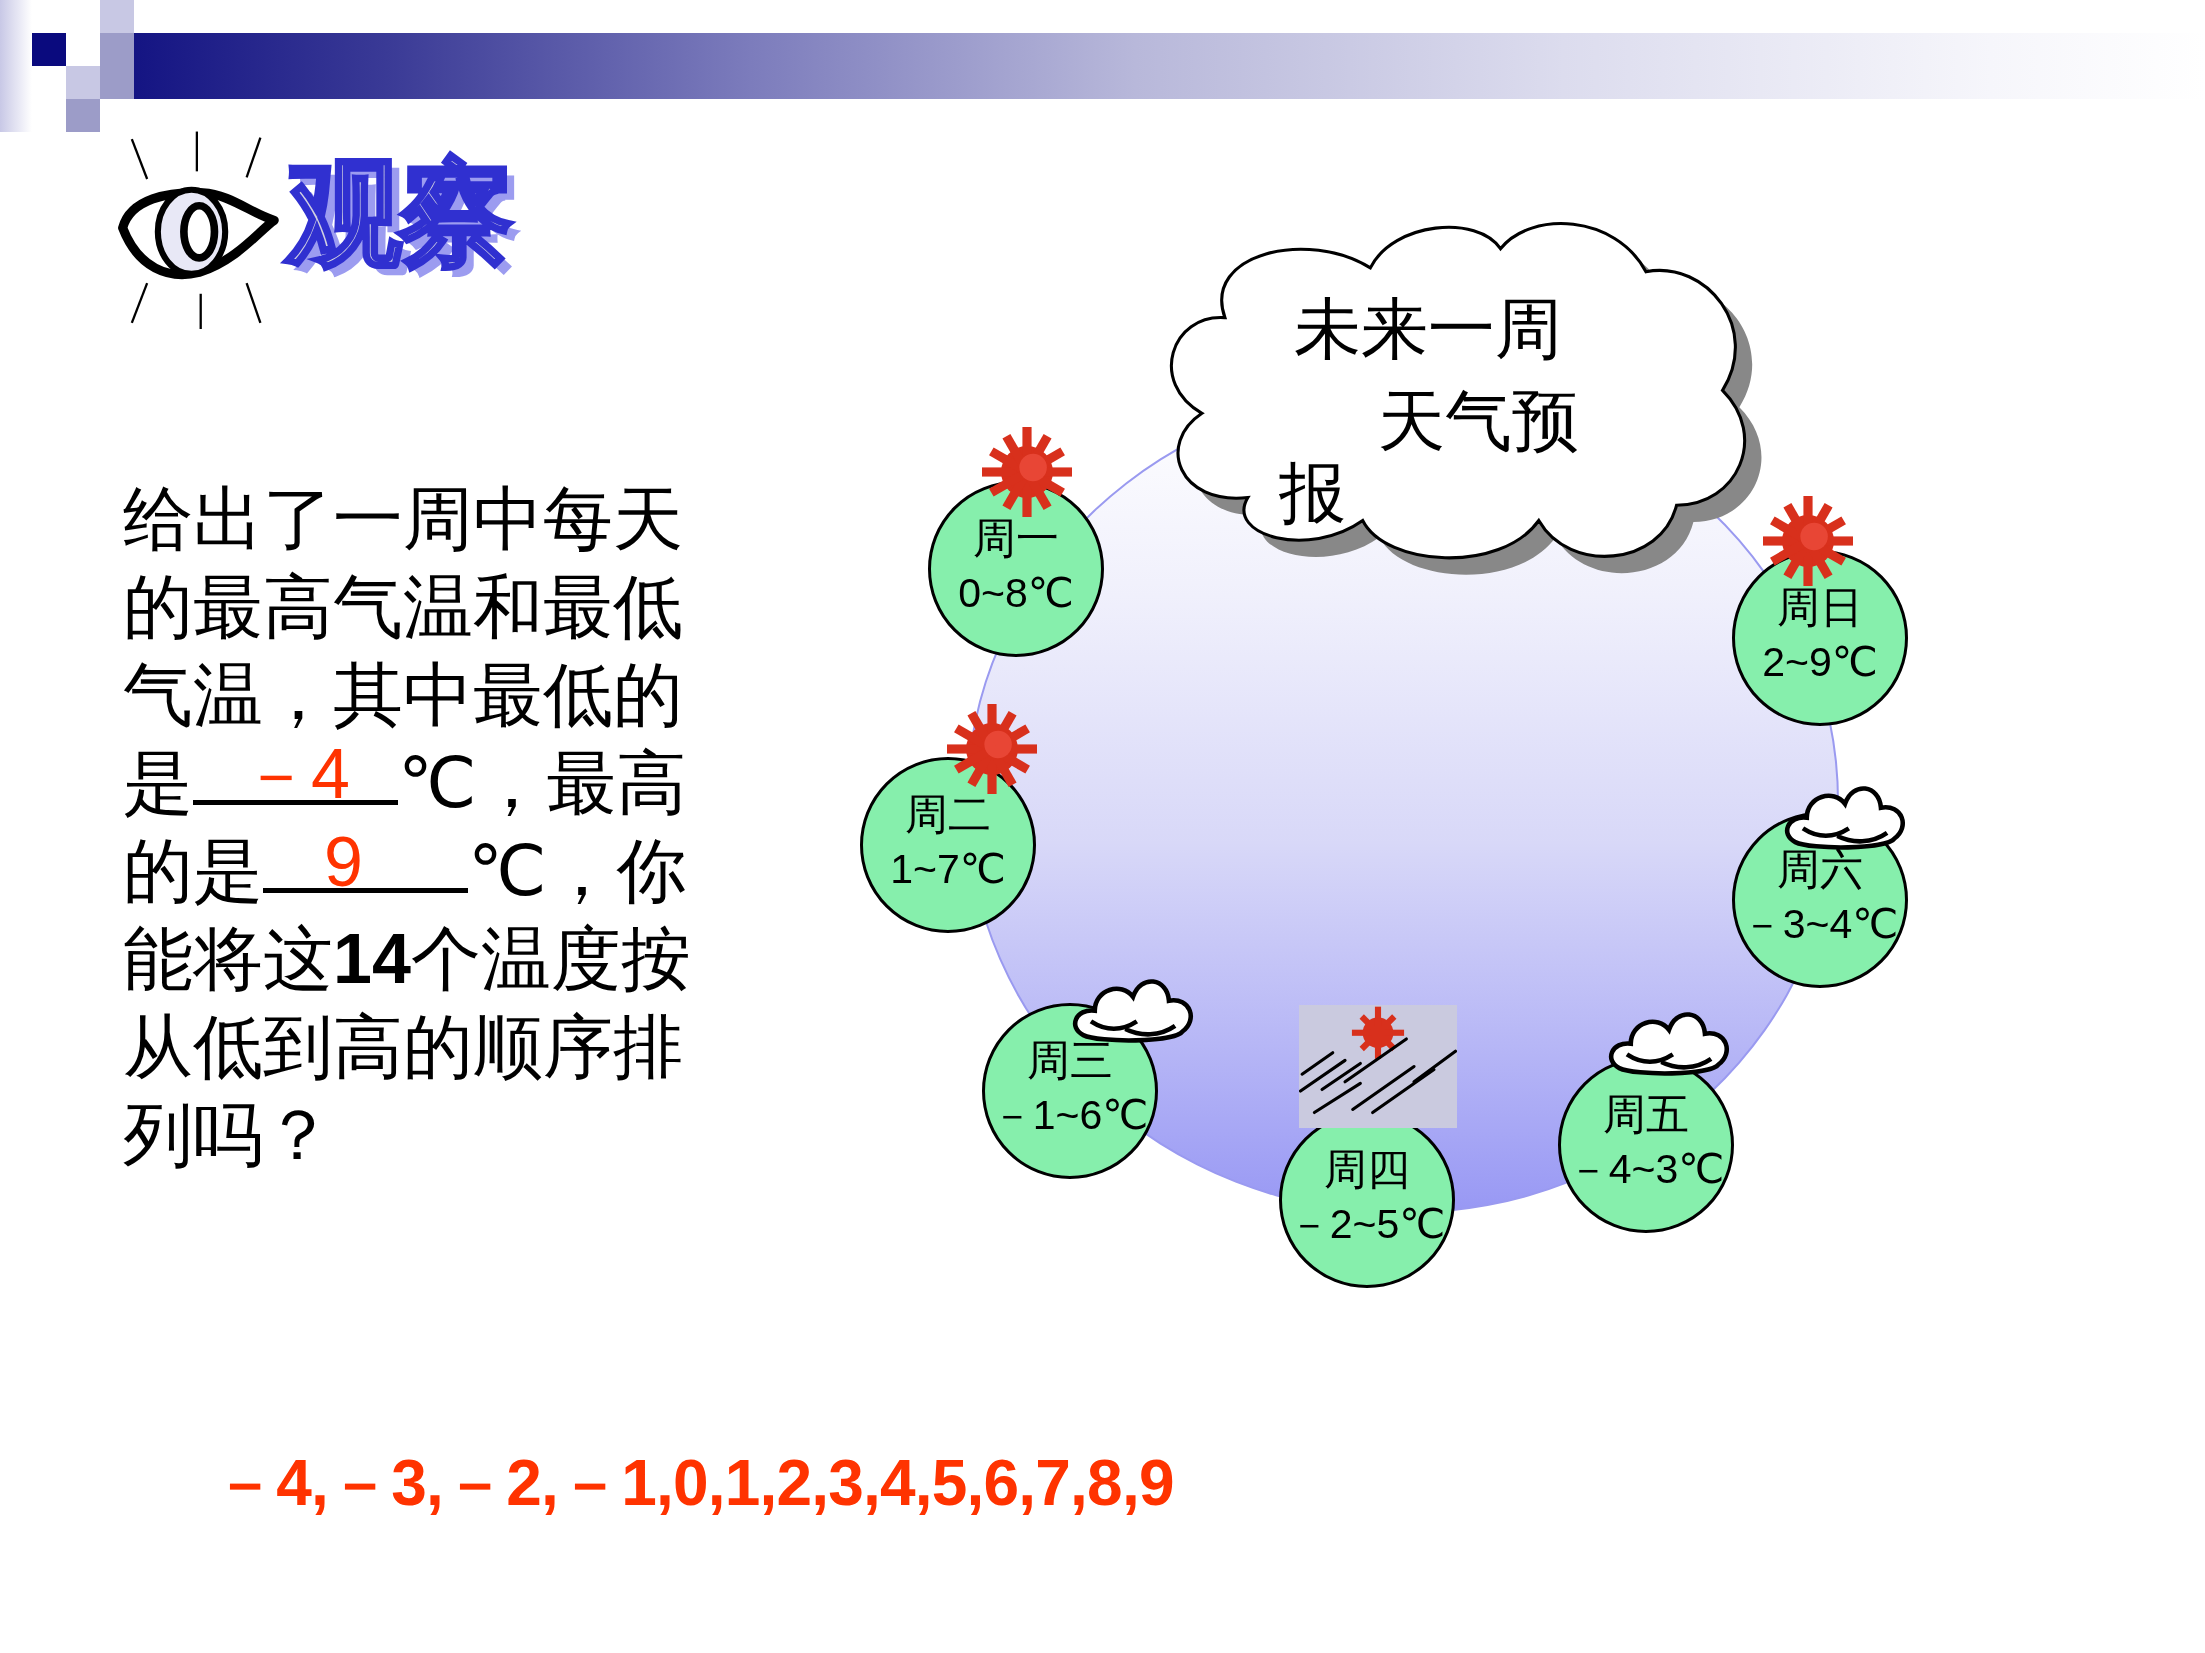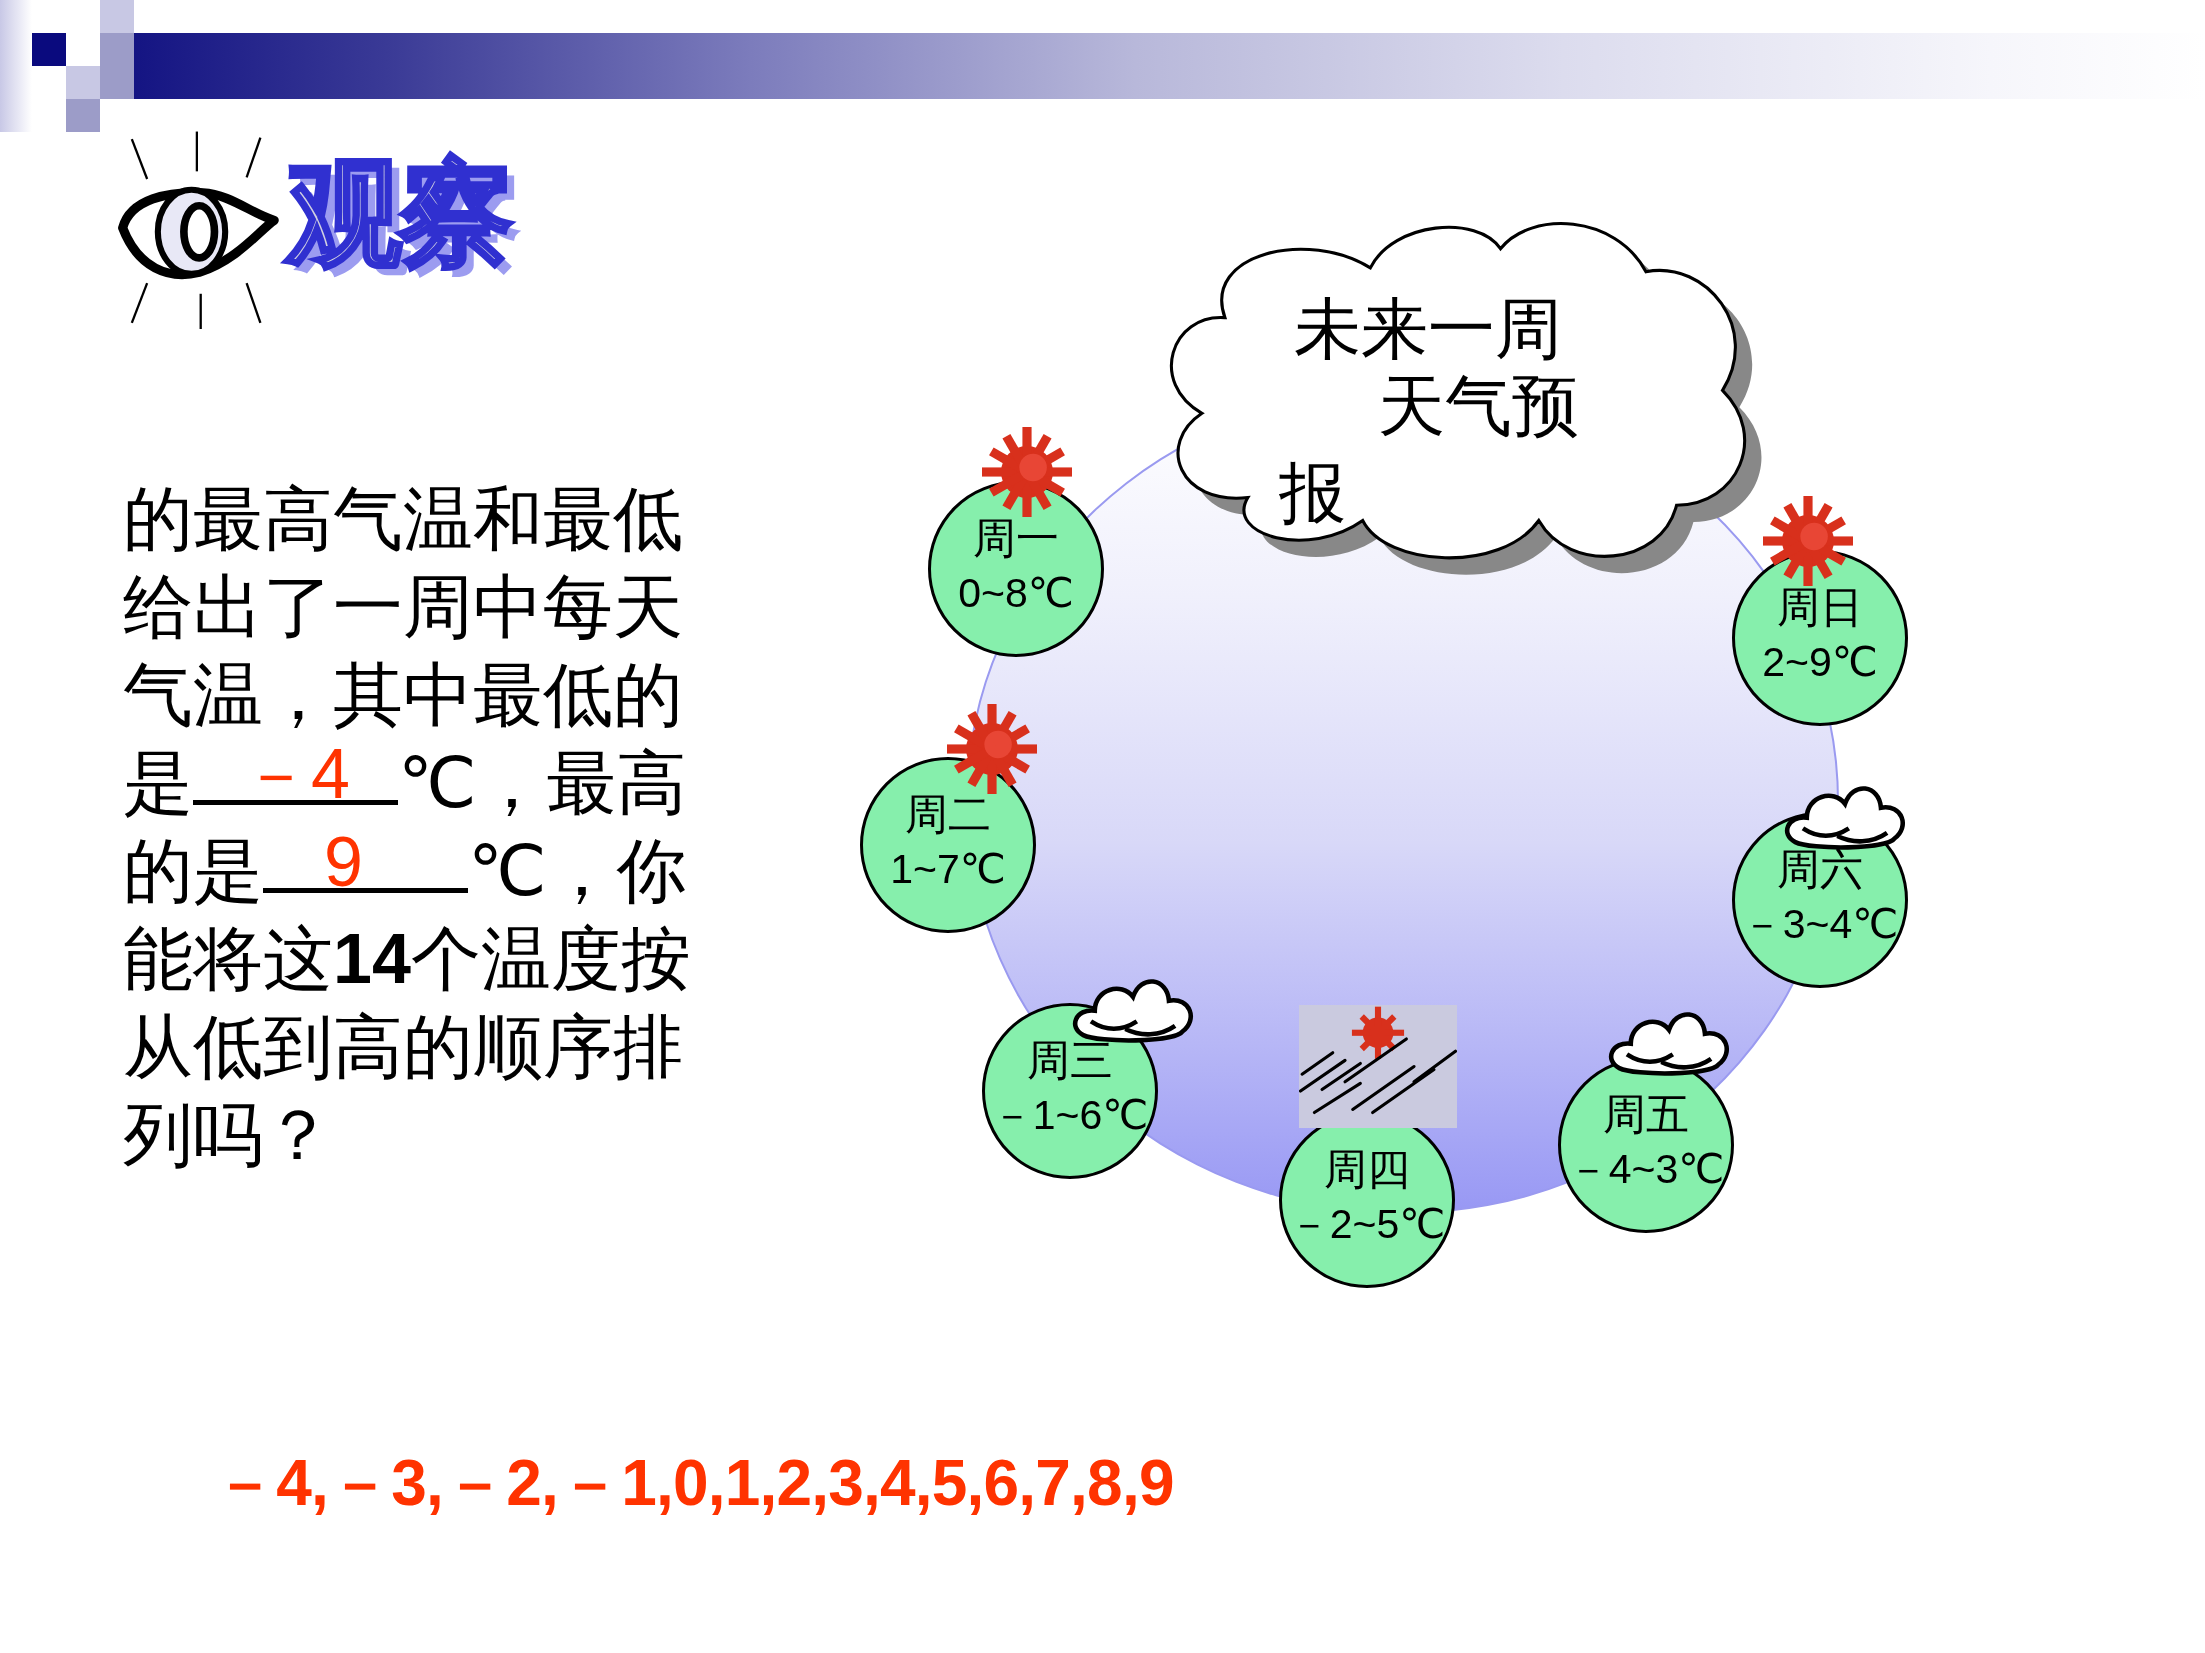--- a/index.html
+++ b/index.html
@@ -64,22 +64,22 @@
     </g>
     <path d="M10,128 C20,90 70,80 115,82 C150,84 180,110 208,118 C190,130 160,170 110,186 C70,196 30,180 10,128 Z" fill="#fff" stroke="#000" stroke-width="12" stroke-linejoin="round"></path>
     <ellipse cx="100" cy="133" rx="44" ry="55" fill="#e8e8f6" stroke="#000" stroke-width="8"></ellipse>
     <ellipse cx="110" cy="133" rx="20" ry="34" fill="#fff" stroke="#000" stroke-width="10"></ellipse>
   </svg>
 </div>
 
 <div class="abs title">观察</div>
 
 <div class="abs question">
+  <div class="line">给出了一周中每天</div>
   <div class="line">的最高气温和最低</div>
-  <div class="line">给出了一周中每天</div>
   <div class="line">气温，其中最低的</div>
   <div class="line">
     <span>是</span><span class="blank" style="width:205px;"><span class="red" style="position:relative;top:-9.2px;">－4</span></span><span class="sans">℃，最高</span>
   </div>
   <div class="line">
     <span>的是</span><span class="blank" style="width:205px;text-align:left;"><span class="red" style="position:relative;top:-9.2px;left:61px;">9</span></span><span class="sans">℃，你</span>
   </div>
   <div class="line">
     <span>能将这</span><span class="sans bold">14</span><span>个温度按</span>
   </div>
@@ -90,21 +90,21 @@
 <div class="abs big-circle"></div>
 
 <div class="abs cloud-bubble">
   <svg width="689" height="368" viewBox="0 0 900 480" style="position:absolute;left:0;top:0;">
     <g transform="translate(22,22)" fill="#888888">
       <path d="M90,135 C60,50 200,20 280,70 C310,10 420,0 450,45 C490,-5 600,0 640,75 C720,60 790,150 740,230 C800,290 760,380 680,380 C660,460 540,470 500,400 C450,470 300,460 270,400 C200,450 90,420 120,370 C30,380 0,300 60,260 C-10,220 20,130 90,135 Z"></path>
     </g>
     <path d="M90,135 C60,50 200,20 280,70 C310,10 420,0 450,45 C490,-5 600,0 640,75 C720,60 790,150 740,230 C800,290 760,380 680,380 C660,460 540,470 500,400 C450,470 300,460 270,400 C200,450 90,420 120,370 C30,380 0,300 60,260 C-10,220 20,130 90,135 Z" fill="#ffffff" stroke="#000" stroke-width="4"></path>
   </svg>
   <div class="bubble-text" style="left:138px;top:77px;">未来一周</div>
-  <div class="bubble-text" style="left:222px;top:154px;">天气预</div>
+  <div class="bubble-text" style="left:222px;top:169px;">天气预</div>
   <div class="bubble-text" style="left:123px;top:241px;">报</div>
 </div>
 
 <div class="day" style="left:928px;top:481px;">
   <div class="name">周一</div>
   <div class="temp">0~8℃</div>
 </div>
 <div class="day" style="left:860px;top:757px;">
   <div class="name">周二</div>
   <div class="temp">1~7℃</div>

